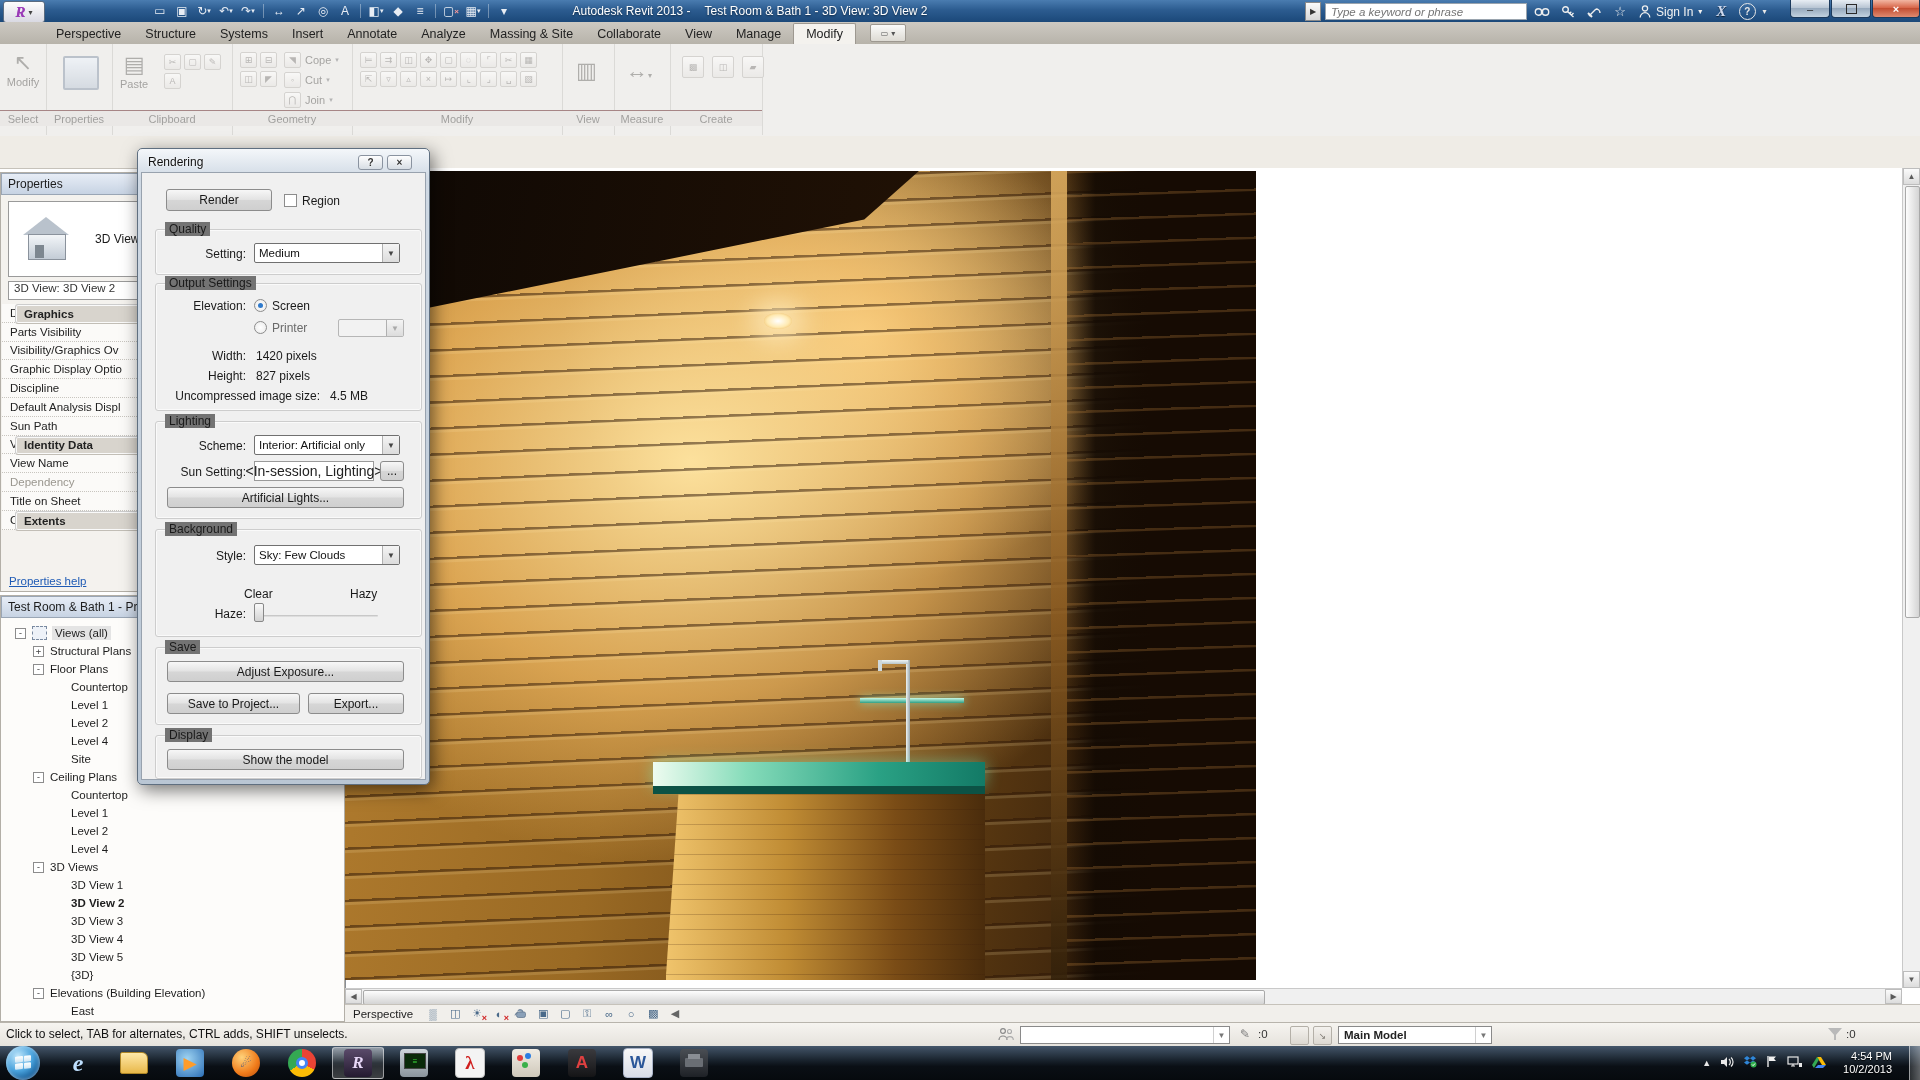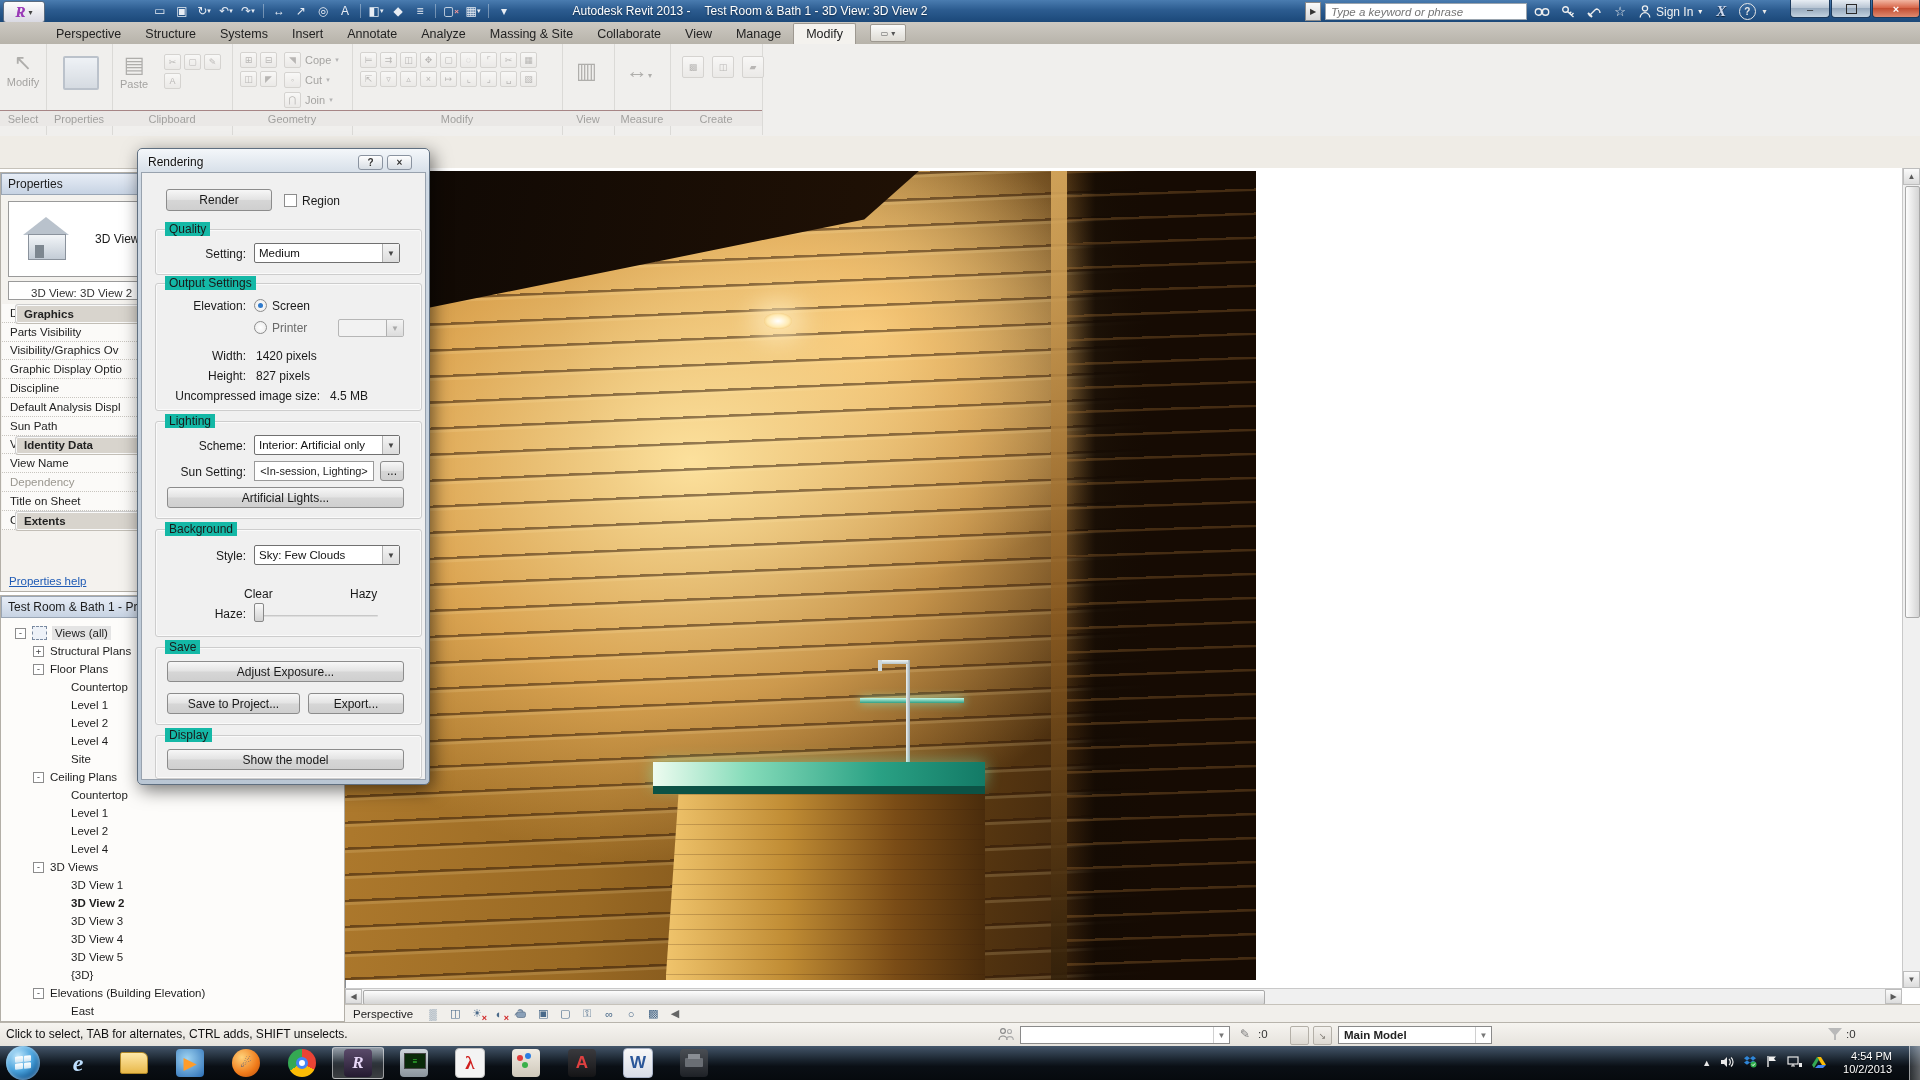--- a/index.html
+++ b/index.html
@@ -85,21 +85,21 @@
     linear-gradient(90deg,#f0c46c,#c08c34 38%,#7a4c16 72%,#4a2c0c 100%);}
   
   .palette-hd{height:22px;background:linear-gradient(#e7edf6,#c7d3e3);border:1px solid #9aa6b5;box-sizing:border-box;
     display:flex;align-items:center;padding-left:6px;font-size:12px;color:#1c1c1c;}
   .props{left:0;top:172px;width:345px;height:420px;background:#f4f2ee;border:1px solid #b3afa7;box-sizing:border-box;}
   .typebox{left:7px;top:28px;width:252px;height:74px;background:#fff;border:1px solid #9a9a9a;display:flex;align-items:center;}
   .house{width:54px;height:48px;margin-left:10px;position:relative;}
   .house .roof{position:absolute;left:4px;top:2px;width:0;height:0;border-left:23px solid transparent;border-right:23px solid transparent;border-bottom:18px solid #b9c2cc;}
   .house .body{position:absolute;left:9px;top:19px;width:36px;height:24px;background:linear-gradient(#f2f5f8,#c3ccd6);border:1px solid #8a929c;}
   .house .door{position:absolute;left:16px;top:30px;width:9px;height:13px;background:#7d8790;}
-  .selector{left:7px;top:108px;width:252px;height:19px;background:#fff;border:1px solid #9a9a9a;display:flex;align-items:flex-end;padding-left:22px;font-size:11.5px;color:#333;box-sizing:border-box;}
+  .selector{left:7px;top:108px;width:252px;height:19px;background:#fff;border:1px solid #9a9a9a;display:flex;align-items:flex-start;padding-left:5px;font-size:11.5px;color:#333;box-sizing:border-box;}
   .prows{left:1px;top:131px;width:343px;}
   .prow{height:17.8px;display:flex;align-items:center;border-bottom:1px dotted #c8c5bf;background:#fbfaf8;}
   .prow .pl{width:164px;padding-left:8px;font-size:11.5px;color:#222;white-space:nowrap;overflow:hidden;}
   .prow .pv{flex:1;border-left:1px solid #d6d3cc;height:100%;}
   .prow.grp{background:#d8d4cd;font-weight:bold;border-bottom:1px solid #c2beb6;}
   .prow.grp .pl{width:auto;flex:1;}
   .prow.grp .chev{margin-right:8px;font-size:8px;color:#555;}
   .prow.muted .pl{color:#9a978f;}
   .phelp{left:8px;top:402px;color:#1f5bb5;text-decoration:underline;font-size:11.5px;}
   .pbrowser{left:0;top:595px;width:345px;height:427px;background:#fdfcfa;border:1px solid #b3afa7;box-sizing:border-box;}
@@ -139,31 +139,31 @@
   
   .dialog{left:137px;top:148px;width:293px;height:637px;z-index:50;border-radius:5px;
     background:linear-gradient(#f4f7fa,#cfd9e4 30px,#b9c6d4);border:1px solid #5f6f80;box-shadow:3px 5px 18px rgba(0,0,0,.55);box-sizing:border-box;padding:3px;}
   .dtitle{height:20px;display:flex;align-items:center;padding-left:7px;font-size:12px;color:#111;text-shadow:0 0 3px #fff;}
   .dbtn{width:25px;height:15px;margin-left:4px;border-radius:3px;background:linear-gradient(#fefefe,#d7dde4);border:1px solid #8a93a0;
     display:flex;align-items:center;justify-content:center;font-size:10px;color:#333;font-weight:bold;box-sizing:border-box;}
   .dbody{position:relative;height:608px;background:#f0f0f0;border:1px solid #98a2ae;box-sizing:border-box;}
   .btn{background:linear-gradient(#f7f7f7,#e3e3e3 48%,#d6d6d6 52%,#cfcfcf);border:1px solid #8c8c8c;border-radius:3px;
     display:flex;align-items:center;justify-content:center;font-size:12px;color:#1a1a1a;box-sizing:border-box;font-family:"Liberation Sans",sans-serif;}
   .grp{position:absolute;left:13px;width:265px;border:1px solid #cdcdcd;border-radius:3px;box-shadow:0 0 0 1px #fafafa inset;}
-  .grp .gl{position:absolute;left:9px;top:-8px;background:#14b8a6;padding:0 4px;font-size:12px;color:#1a1a1a;}
+  .grp .gl{position:absolute;left:9px;top:-8px;background:#737373;padding:0 4px;font-size:12px;color:#1a1a1a;}
   .flabel{position:absolute;font-size:12px;color:#1a1a1a;text-align:right;}
   .combo{position:absolute;height:20px;background:#fff;border:1px solid #707070;border-radius:2px;display:flex;align-items:center;box-sizing:border-box;font-size:11.5px;color:#111;}
   .combo .ctext{padding-left:4px;white-space:nowrap;overflow:hidden;flex:1;}
   .combo .carw{width:16px;height:100%;background:linear-gradient(#f4f4f4,#dcdcdc);border-left:1px solid #b0b0b0;display:flex;align-items:center;justify-content:center;font-size:8px;color:#444;flex:none;}
   .combo.disabled{background:#f2f2f2;border-color:#b6b6b6;}
   .combo.disabled .carw{color:#aaa;}
   .radio{position:absolute;width:13px;height:13px;border-radius:50%;border:1px solid #8c8c8c;background:radial-gradient(#fff,#e8e8e8);box-sizing:border-box;}
   .radio.on::after{content:"";position:absolute;left:3px;top:3px;width:5px;height:5px;border-radius:50%;background:#2f7acc;}
   .check{position:absolute;width:13px;height:13px;border:1px solid #8c8c8c;background:#fff;box-sizing:border-box;}
-  .sunfield{position:absolute;height:20px;background:#fff;border:1px solid #9a9a9a;display:flex;align-items:center;justify-content:center;font-size:11px;color:#222;box-sizing:border-box;white-space:nowrap;}
+  .sunfield{position:absolute;height:20px;background:#fff;border:1px solid #9a9a9a;display:flex;align-items:center;justify-content:center;font-size:14px;color:#222;box-sizing:border-box;white-space:nowrap;}
   .slider-track{position:absolute;height:2px;background:linear-gradient(#bdbdbd,#e8e8e8);border-radius:1px;}
   .slider-thumb{position:absolute;width:10px;height:19px;background:linear-gradient(#fafafa,#d2d2d2);border:1px solid #888;border-radius:2px;box-sizing:border-box;}
   .dtext{position:absolute;font-size:12px;color:#1a1a1a;}
 </style>
 </head>
 <body>
 
 <div id="screen">
 
   <div class="ab titlebar">

